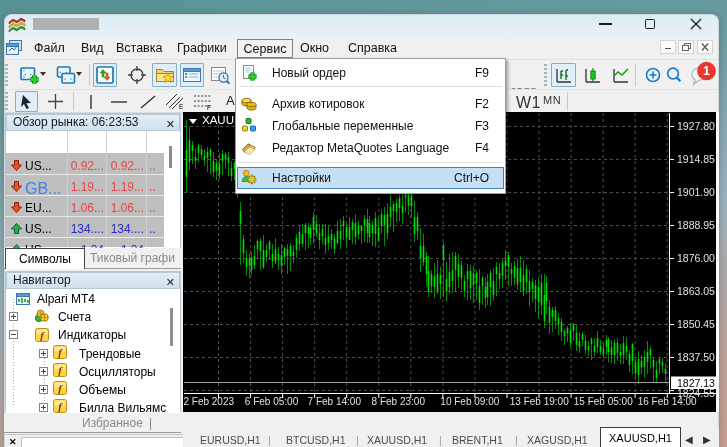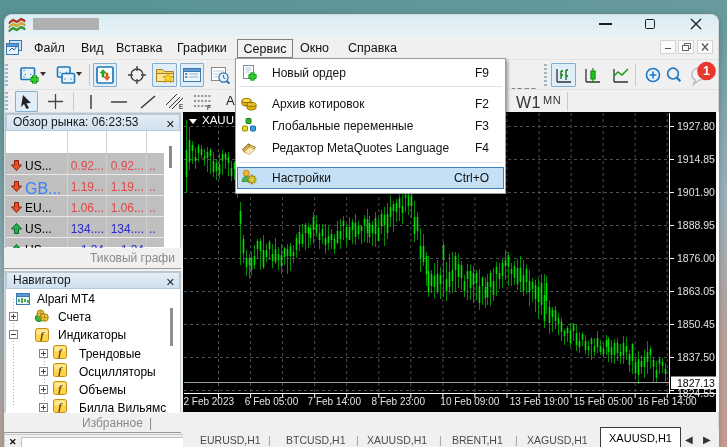--- a/index.html
+++ b/index.html
@@ -277,20 +277,21 @@
     </svg>
     <span class="abs" style="left:19px;top:129px;font-size:12px;color:#000">US</span>
     <span class="abs" style="left:62px;top:129px;width:36px;text-align:right;font-size:12px;color:#2828cc">1.34</span>
     <span class="abs" style="left:102px;top:129px;width:36px;text-align:right;font-size:12px;color:#2828cc">1.34</span>
     <span class="abs" style="left:143px;top:129px;font-size:12px;color:#2828cc">..</span>
 
  <div class="abs" style="left:163px;top:32px;width:3px;height:22px;background:#8a8a8a"></div>
 </div>
 
 <div class="abs" style="left:4px;top:248px;width:177px;height:20px;background:#f0f0f0">
+ <div class="tab-act" style="left:1px;top:0;width:80px;height:21px;line-height:20px">Символы</div>
  <div class="tab-ina" style="left:86px;top:3px">Тиковый графи</div>
  <div class="abs" style="left:0;top:20px;width:177px;height:1px;background:#9a9a9a"></div>
 </div>
 
 <div class="abs" style="left:5px;top:271px;width:176px;height:141px;background:#fff;border:1px solid #b9c6d0">
  <div class="phead" style="left:0;top:0;width:174px;height:17px">Навигатор<span class="phx" style="top:2px">✕</span></div>
  <div class="abs" style="left:0;top:17px;width:174px;height:132px;background:#fff;overflow:hidden;font-size:12px;color:#000">
 
   <div class="abs" style="left:7px;top:10px;width:1px;height:108px;background-image:repeating-linear-gradient(180deg,#aaa 0 1px,transparent 1px 3px)"></div>
   <div class="abs" style="left:38px;top:60px;width:1px;height:58px;background-image:repeating-linear-gradient(180deg,#aaa 0 1px,transparent 1px 3px)"></div>

